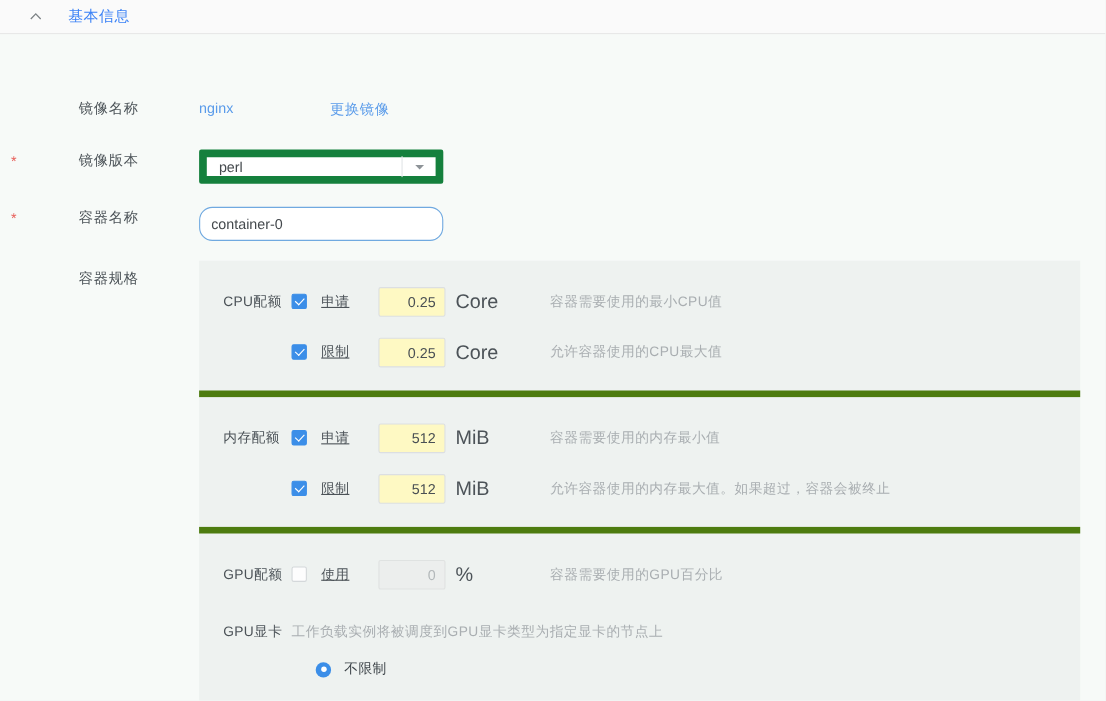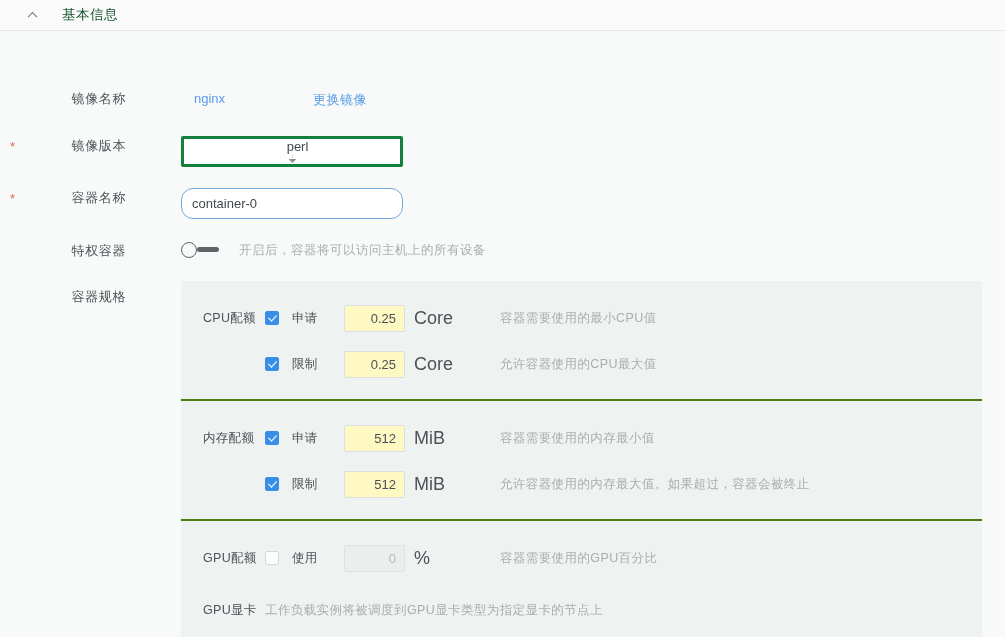--- a/index.html
+++ b/index.html
@@ -26,33 +26,33 @@
   .collapse-caret {
     width: 16px; height: 16px;
     display: inline-flex;
     align-items: center;
     justify-content: center;
     color: #7c8285;
     margin-right: 22px;
   }
   .panel-header-title {
     font-size: 13.5px;
-    color: #14532d;
+    color: #3b82f6;
     letter-spacing: .5px;
   }
 
   .form-body {
     padding-top: 14px;
   }
   .form-row {
     display: flex;
     align-items: flex-start;
     min-height: 22px;
   }
-  .row-image-name { margin-top: 44px; gap: 13px; }
+  .row-image-name { margin-top: 44px; }
   .row-image-ver  { margin-top: 25px; }
   .row-cont-name  { margin-top: 21px; }
   .row-priv       { margin-top: 22px; }
   .row-spec       { margin-top: 24px; }
 
   .label-cell {
     width: 126px;
     flex: 0 0 126px;
     text-align: right;
     position: relative;
@@ -90,28 +90,27 @@
     color: #5a9bea;
     font-size: 13px;
     cursor: pointer;
     letter-spacing: .5px;
   }
 
   .select-box {
     width: 222px;
     height: 31px;
     box-sizing: border-box;
-    border: 3px solid #15803d;
+    border: 7px solid #15803d;
     background: #fff;
     border-radius: 2px;
     display: flex;
     align-items: center;
     position: relative;
     cursor: pointer;
-    flex-direction: column;
   }
   .select-value {
     padding-left: 11px;
     font-size: 13px;
     color: #44494d;
     flex: 1;
   }
   .select-divider {
     width: 1px;
     height: 19px;
@@ -182,21 +181,21 @@
     background: #eef2f0;
     box-sizing: border-box;
     padding: 0;
     margin-top: -6px;
   }
   .spec-section {
     padding: 22px 0 20px 0;
     position: relative;
   }
   .spec-section + .spec-section {
-    border-top: 2px solid #4d7c0f;
+    border-top: 6px solid #4d7c0f;
   }
   .spec-line {
     display: flex;
     align-items: center;
     height: 30px;
   }
   .spec-line + .spec-line { margin-top: 16px; }
 
   .spec-name {
     width: 84px;
@@ -232,20 +231,21 @@
   }
   .checkbox.unchecked::after { display: none; }
 
   .cb-label {
     margin-left: 13px;
     font-size: 12.5px;
     color: #4c5358;
     width: 52px;
     flex: 0 0 52px;
     letter-spacing: .3px;
+    text-decoration: underline;
   }
   .num-input {
     width: 61px;
     height: 27px;
     box-sizing: border-box;
     border: 1px solid #dcdfe2;
     background: #fef9c3;
     border-radius: 2px;
     padding: 0 8px;
     text-align: right;
@@ -358,32 +358,20 @@
   <div class="form-row row-cont-name">
     <div class="label-cell">
       <span class="req-star">*</span>
       <span>容器名称</span>
     </div>
     <div class="field-cell">
       <input class="text-input" type="text" value="container-0" style="">
     </div>
   </div>
 
-  <div class="form-row row-priv">
-    <div class="label-cell">特权容器</div>
-    <div class="field-cell">
-      <div class="toggle-wrap">
-        <span class="toggle">
-          <span class="toggle-bar"></span>
-          <span class="toggle-knob"></span>
-        </span>
-        <span class="toggle-hint">开启后，容器将可以访问主机上的所有设备</span>
-      </div>
-    </div>
-  </div>
 
   <div class="form-row row-spec">
     <div class="label-cell">容器规格</div>
     <div class="field-cell">
       <div class="spec-panel">
 
         <div class="spec-section">
           <div class="spec-line">
             <span class="spec-name">CPU配额</span>
             <span class="checkbox"></span>

